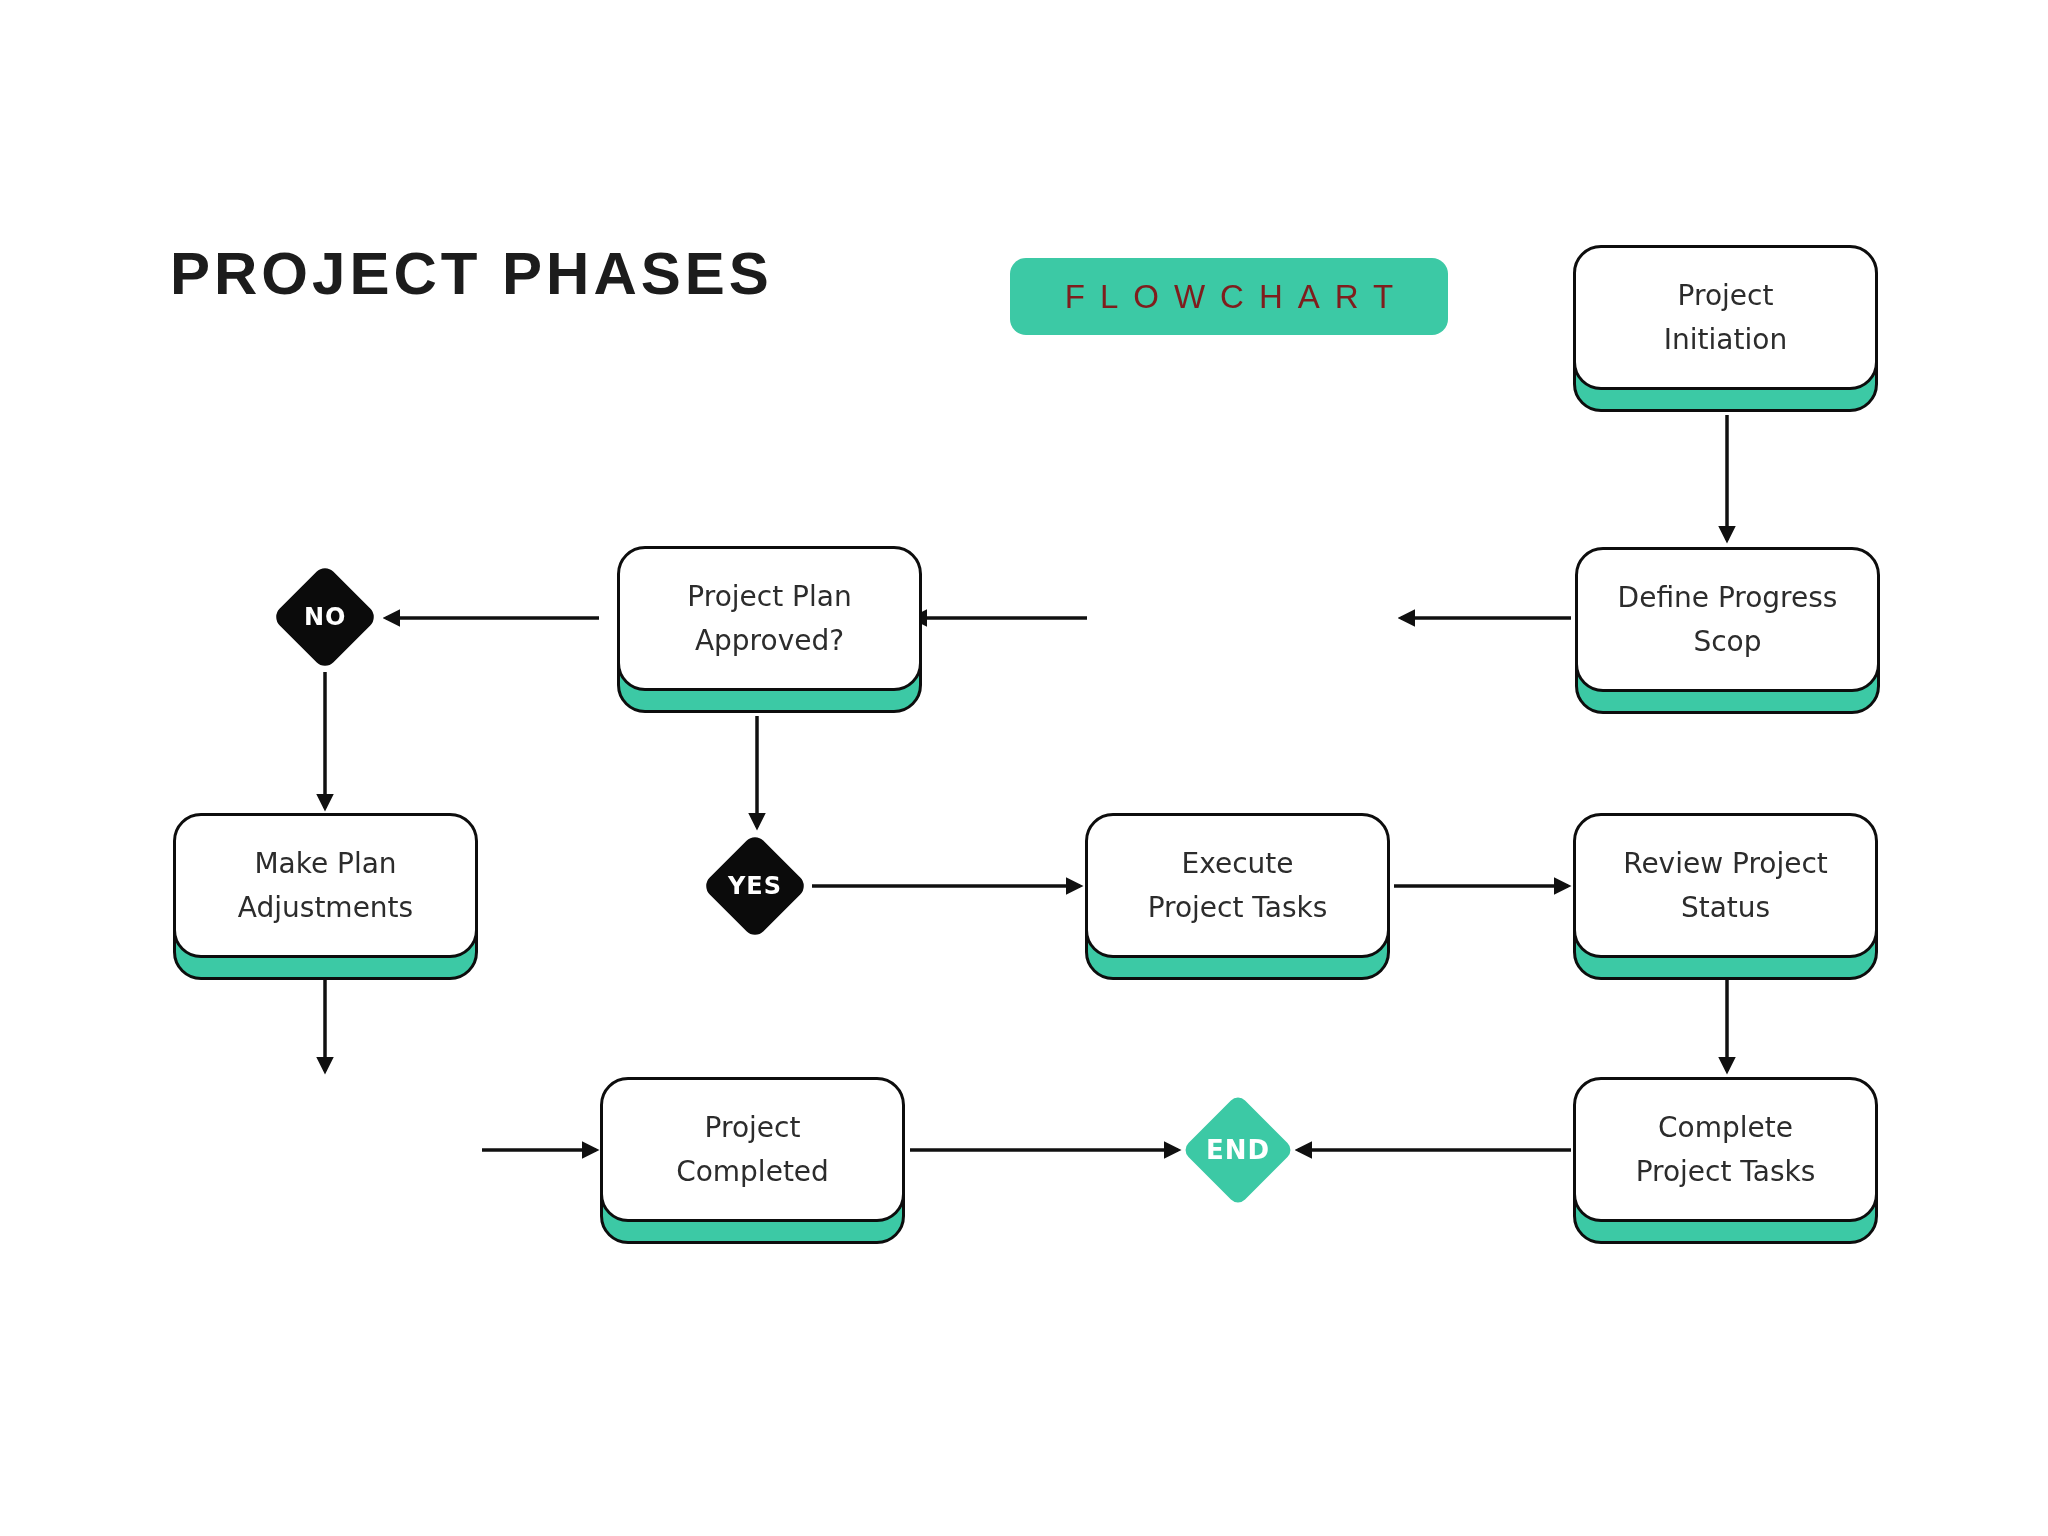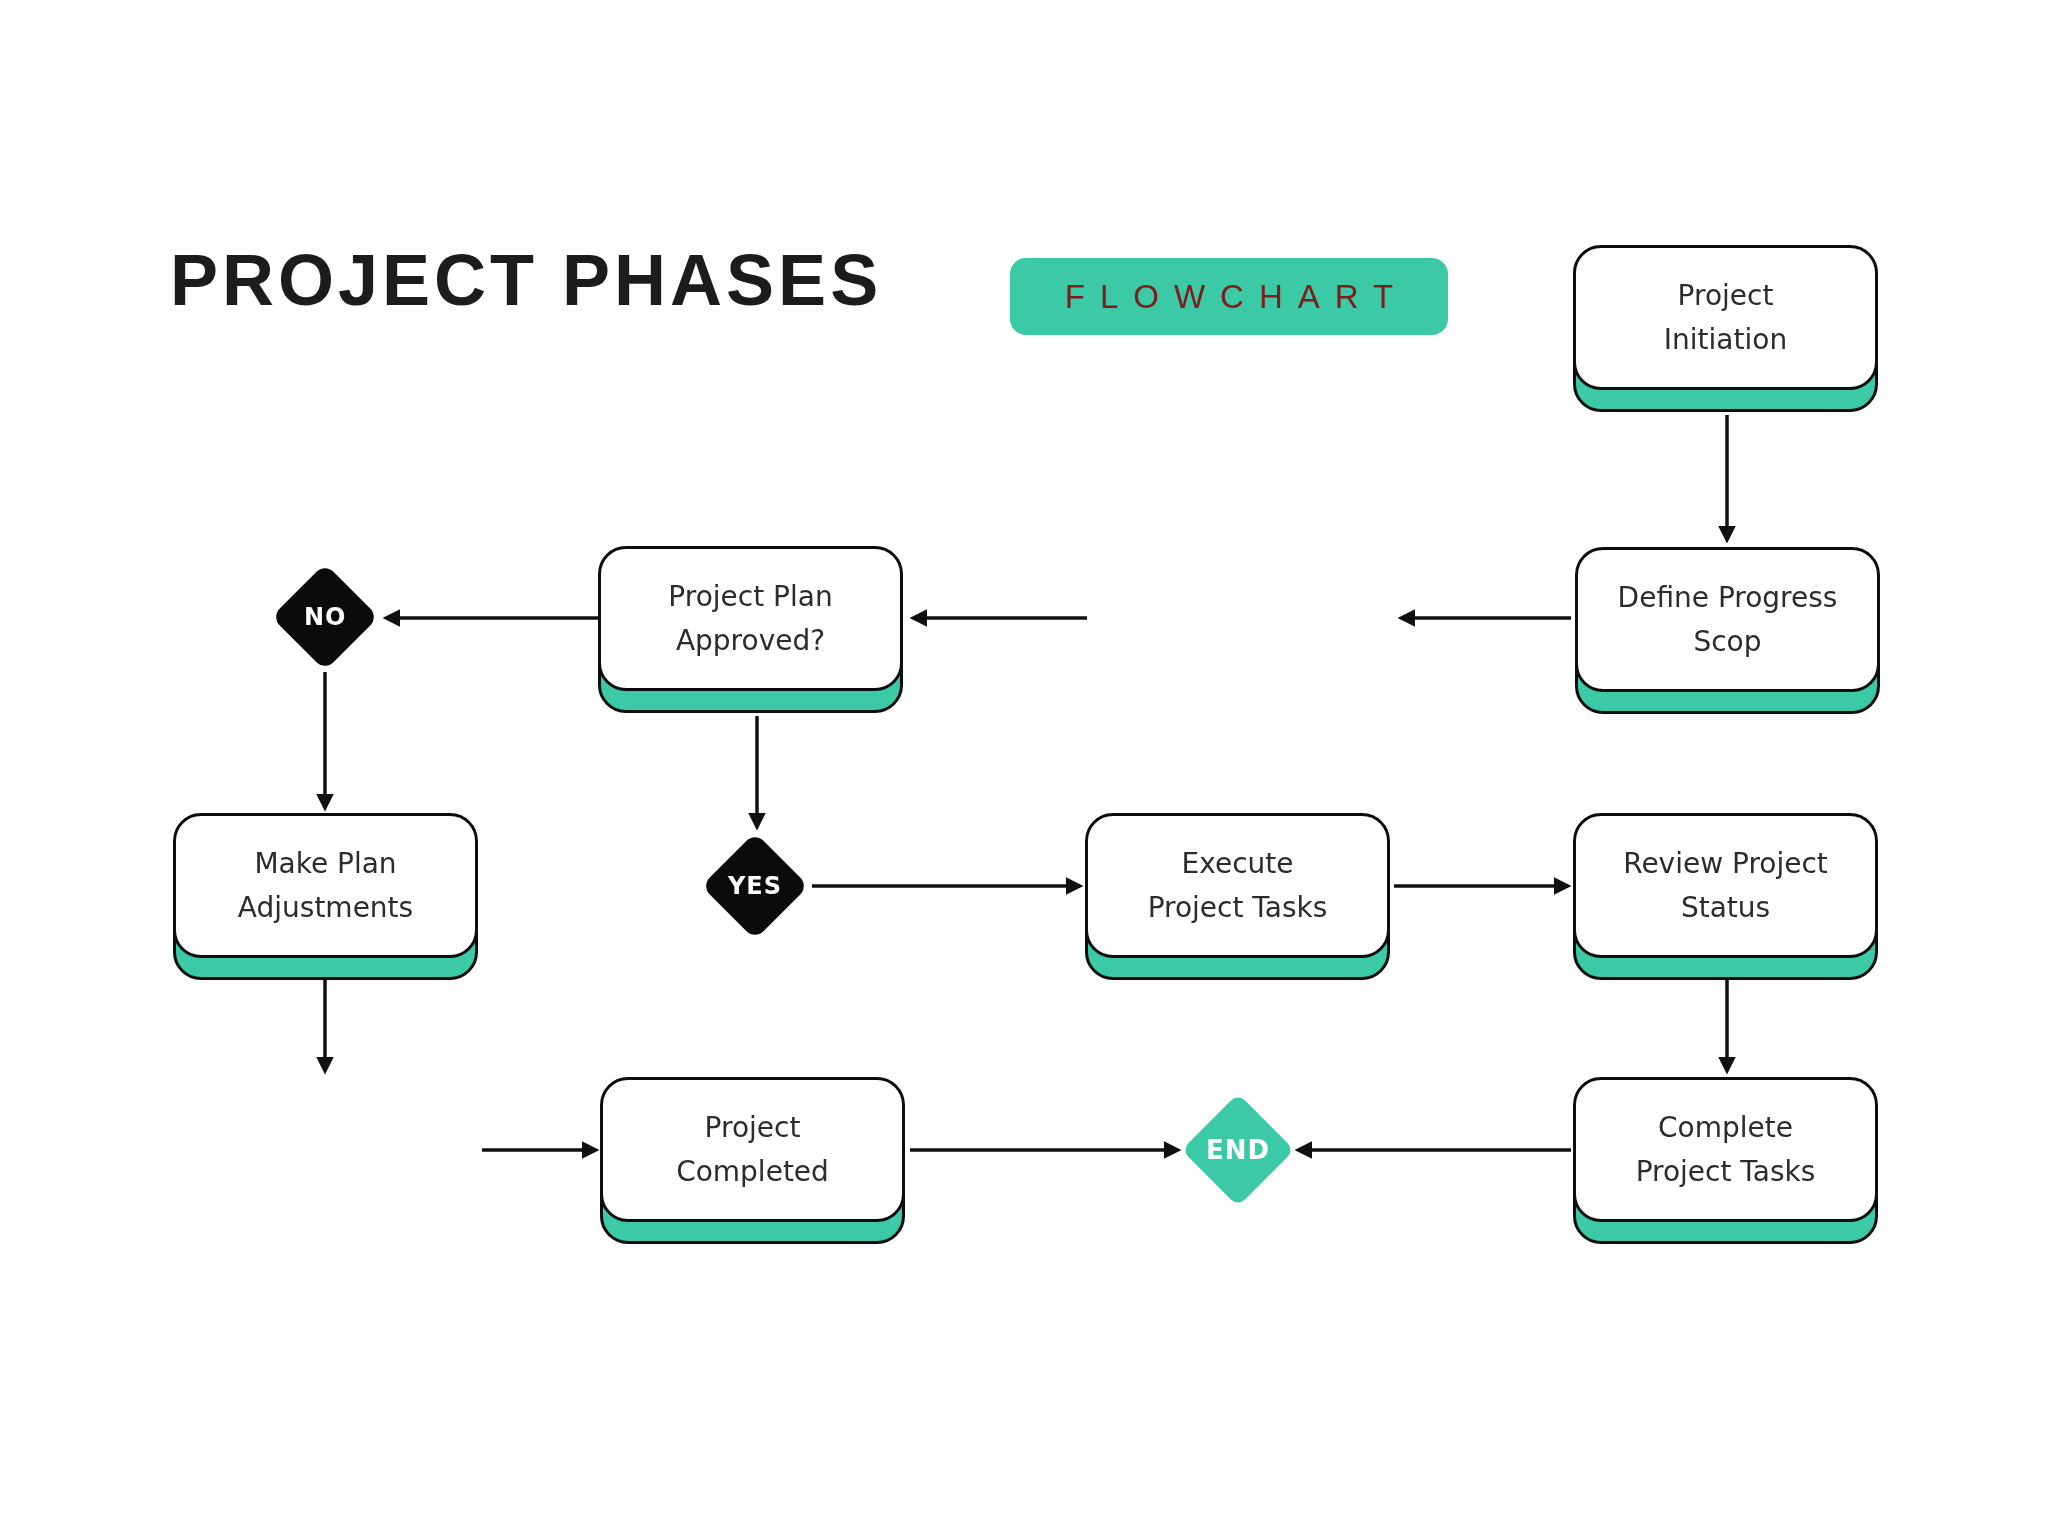--- a/index.html
+++ b/index.html
@@ -9,21 +9,21 @@
   }
   *{margin:0;padding:0;box-sizing:border-box;}
   html,body{width:2048px;height:1536px;background:#ffffff;overflow:hidden;}
   .canvas{
     position:relative;width:2048px;height:1536px;background:#ffffff;
     font-family:"Liberation Sans",sans-serif;
   }
   
   .title{
     position:absolute;left:170px;top:244px;
-    font-size:72px;font-weight:600;letter-spacing:4px;
+    font-size:60px;font-weight:600;letter-spacing:4px;
     color:#1c1c1c;line-height:1;white-space:nowrap;
     font-family:"Liberation Sans",sans-serif;
   }
   .badge{
     position:absolute;left:1010px;top:258px;width:438px;height:77px;
     background:var(--accent);border-radius:16px;
     display:flex;align-items:center;justify-content:center;
     color:#7f1d1d;font-size:33px;font-weight:500;letter-spacing:15px;
     text-indent:15px;white-space:nowrap;
   }
@@ -99,21 +99,21 @@
 
   <div class="process" style="left:1575px;top:547px;">
     <div class="shadow"></div>
     <div class="face">
       <span class="label">Define Progress
 Scop</span>
     </div>
   </div>
 
 
-  <div class="process" style="left:598px;top:546px;">
+  <div class="process" style="left:617px;top:546px;">
     <div class="shadow"></div>
     <div class="face">
       <span class="label">Project Plan
 Approved?</span>
     </div>
   </div>
 
   <div class="diamond" style="left:287px;top:579px;">
     <span class="dlabel">NO</span>
   </div>

